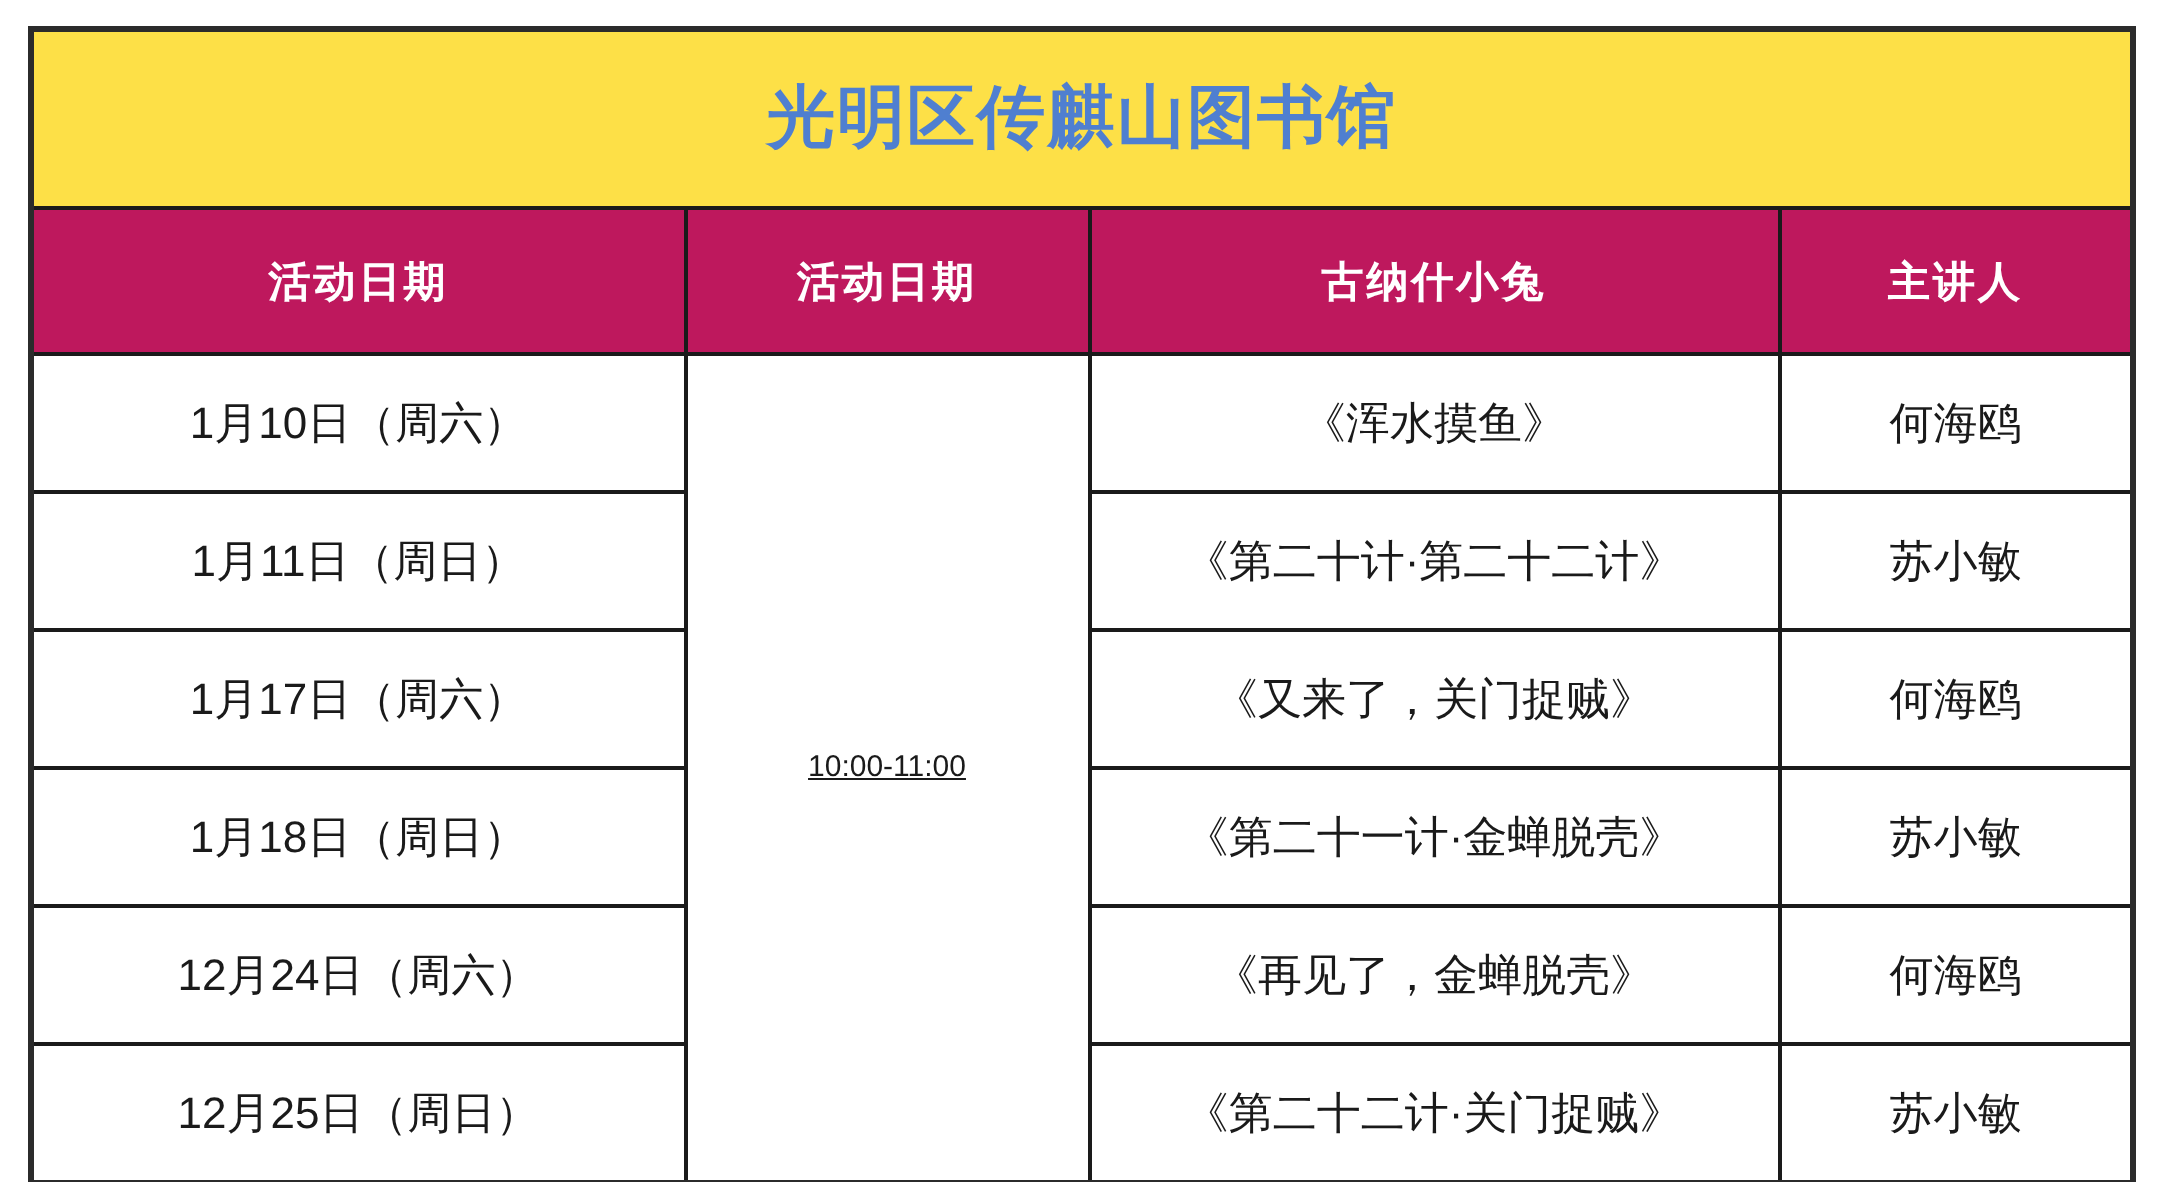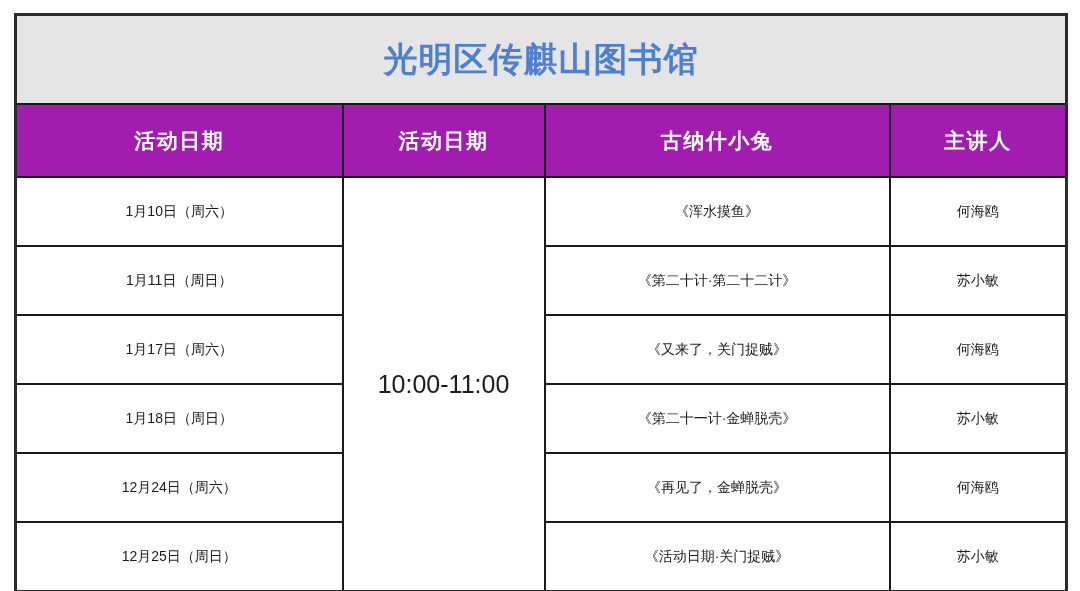--- a/index.html
+++ b/index.html
@@ -34,60 +34,61 @@
   table.schedule-table td {
     border: 2px solid #1a1a1a;
     text-align: center;
     vertical-align: middle;
     padding: 0;
   }
 
   
   td.title-cell {
     height: 87px;
-    background: #e5e5e5;
+    background: #fde047;
     border-top: none;
     border-left: none;
     border-right: none;
   }
   .title-text {
     color: #4f7fd0;
     font-size: 34px;
     font-weight: bold;
     letter-spacing: 1px;
     line-height: 1.1;
     white-space: nowrap;
   }
 
   
   td.header-cell {
     height: 71px;
-    background: #a21caf;
+    background: #be185d;
   }
   .header-text {
     color: #ffffff;
     font-size: 21px;
     font-weight: bold;
     letter-spacing: 1.5px;
     white-space: nowrap;
   }
 
   
   td.body-cell {
     height: 67px;
     background: #ffffff;
   }
   .cell-text {
     color: #1a1a1a;
-    font-size: 14px;
+    font-size: 22px;
     font-weight: normal;
     white-space: nowrap;
   }
   .cell-text.time {
-    font-size: 25px;
+    font-size: 15px;
+    text-decoration: underline;
   }
 
   
   col.col-date    { width: 327px; }
   col.col-time    { width: 202px; }
   col.col-topic   { width: 345px; }
   col.col-speaker { width: 177px; }
 </style>
 </head>
 <body>
@@ -182,21 +183,21 @@
         <td class="body-cell">
           <span class="cell-text">何海鸥</span>
         </td>
       </tr>
 
       <tr>
         <td class="body-cell">
           <span class="cell-text">12月25日（周日）</span>
         </td>
         <td class="body-cell">
-          <span class="cell-text">《活动日期·关门捉贼》</span>
+          <span class="cell-text">《第二十二计·关门捉贼》</span>
         </td>
         <td class="body-cell">
           <span class="cell-text">苏小敏</span>
         </td>
       </tr>
     </tbody>
   </table>
 </div>
 
 </body></html>

